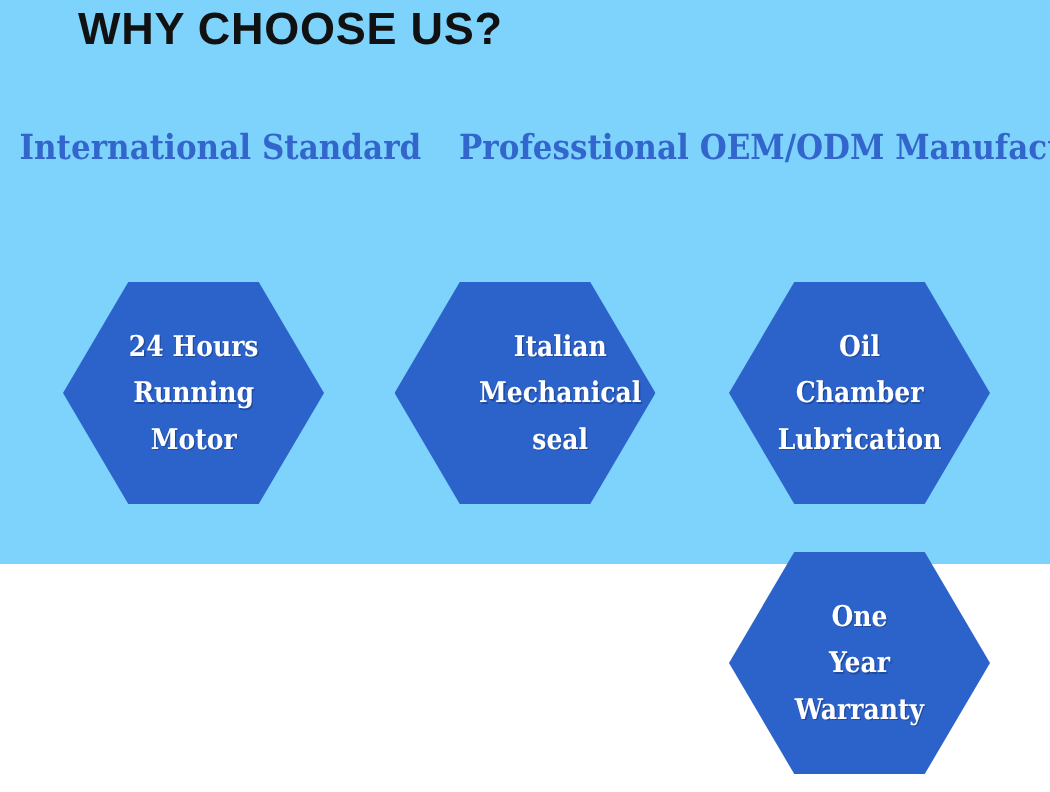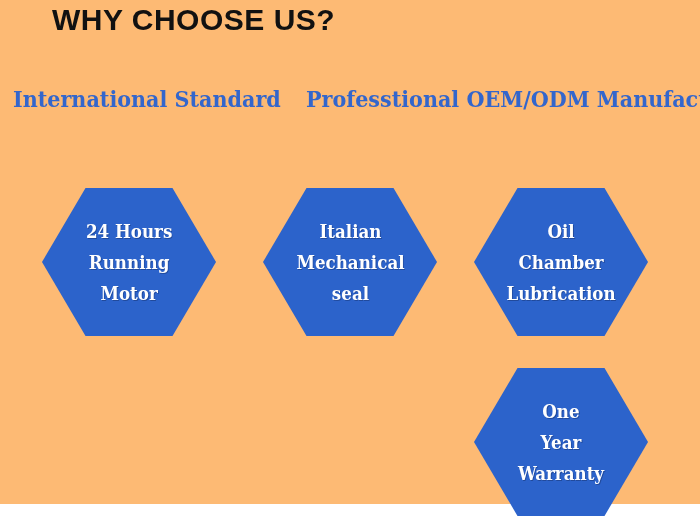--- a/index.html
+++ b/index.html
@@ -11,22 +11,22 @@
     height: 528px;
     background: #ffffff;
     font-family: "Liberation Sans", sans-serif;
     overflow: hidden;
     position: relative;
   }
 
   #page {
     position: relative;
     width: 700px;
-    height: 504px;
-    background: #fdba74;
+    height: 376px;
+    background: #7dd3fc;
   }
 
   
   .page-title {
     position: absolute;
     left: 52px;
     top: 2px;
     font-family: "Liberation Sans", sans-serif;
     font-weight: bold;
     font-size: 30px;
@@ -99,22 +99,22 @@
     line-height: 30px;
   }
 
   
   .hex.r1 { top: 188px; }
   
   .hex.r2 { top: 368px; }
 
   
   .hex.c1 { left: 42px; }
-  .hex.c2 { left: 263px; }
-  .hex.c3 { left: 474px; }
+  .hex.c2 { left: 263px; justify-content: flex-end; }
+  .hex.c3 { left: 486px; }
 </style>
 </head>
 <body>
 
 <div id="page">
 
   <div class="page-title">WHY CHOOSE US?</div>
 
   <div class="section-heading left">International Standard</div>
 

